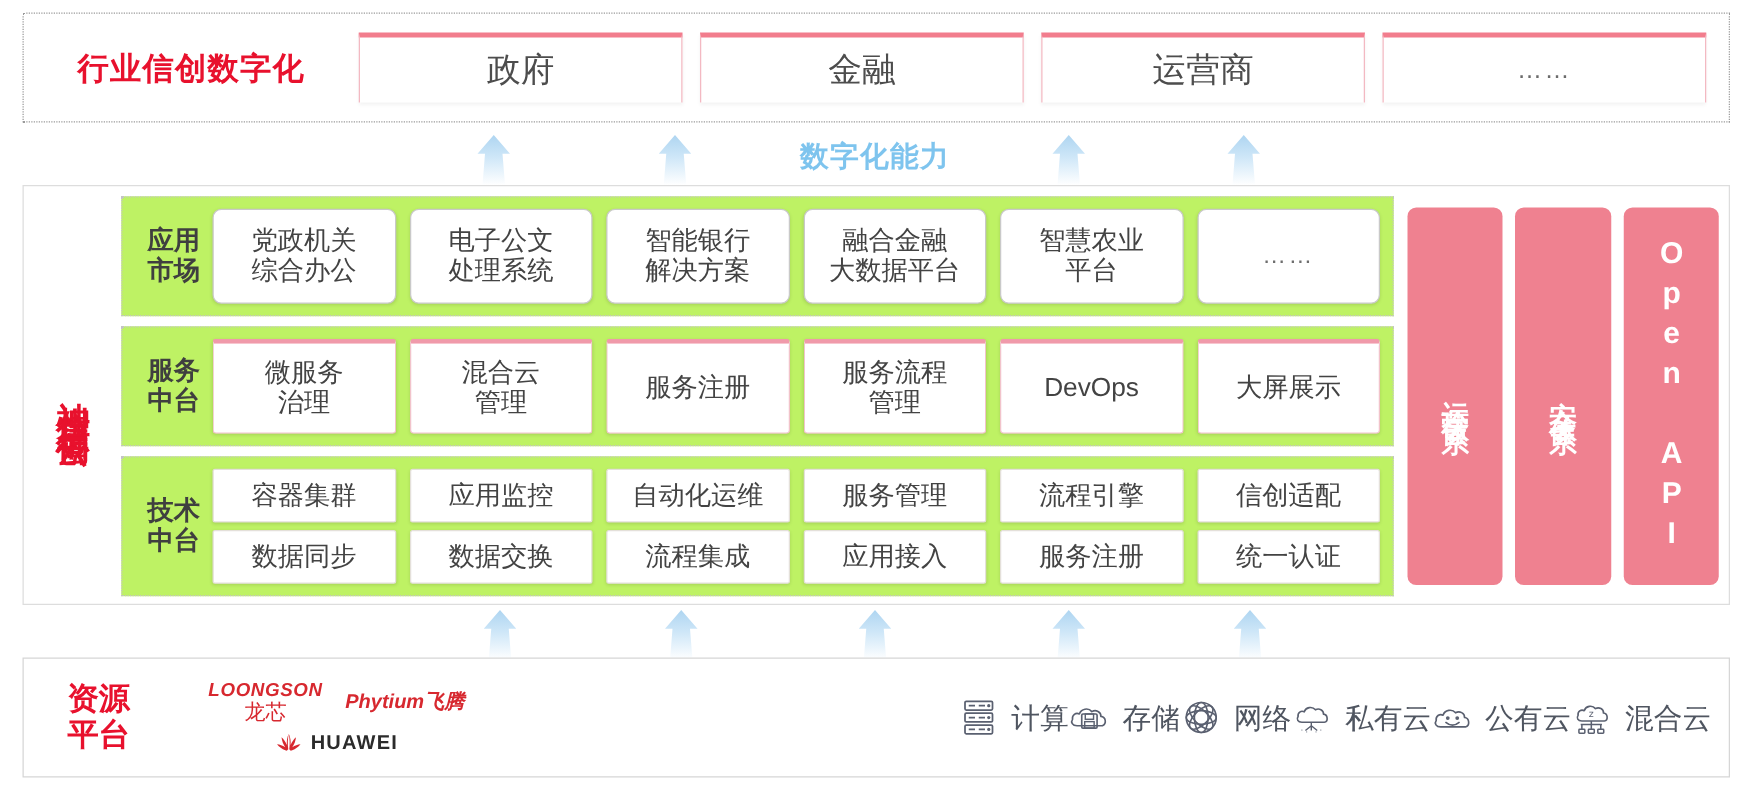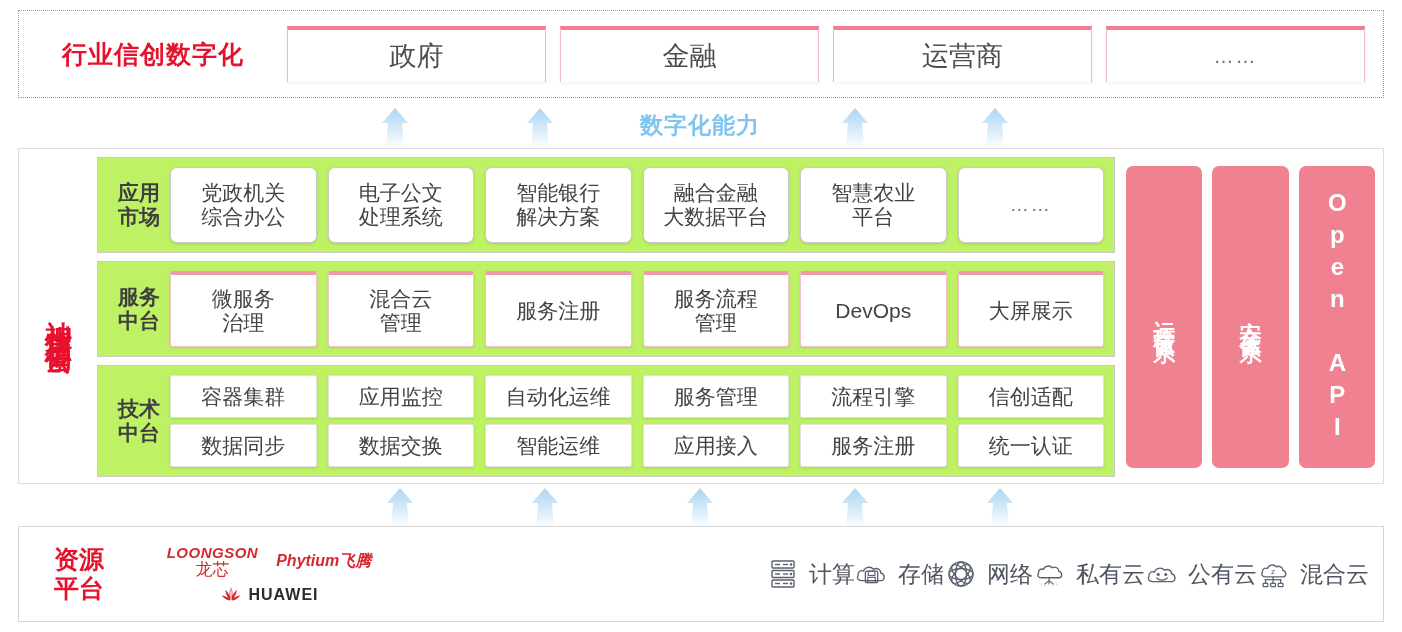--- a/index.html
+++ b/index.html
@@ -212,21 +212,21 @@
                 <div class="card tech-card">容器集群</div>
                 <div class="card tech-card">应用监控</div>
                 <div class="card tech-card">自动化运维</div>
                 <div class="card tech-card">服务管理</div>
                 <div class="card tech-card">流程引擎</div>
                 <div class="card tech-card">信创适配</div>
               </div>
               <div class="tech-line">
                 <div class="card tech-card">数据同步</div>
                 <div class="card tech-card">数据交换</div>
-                <div class="card tech-card">智能运维</div>
+                <div class="card tech-card">流程集成</div>
                 <div class="card tech-card">应用接入</div>
                 <div class="card tech-card">服务注册</div>
                 <div class="card tech-card">统一认证</div>
               </div>
             </div>
           </div>
 
         </div>
 
         <div class="pillars">

